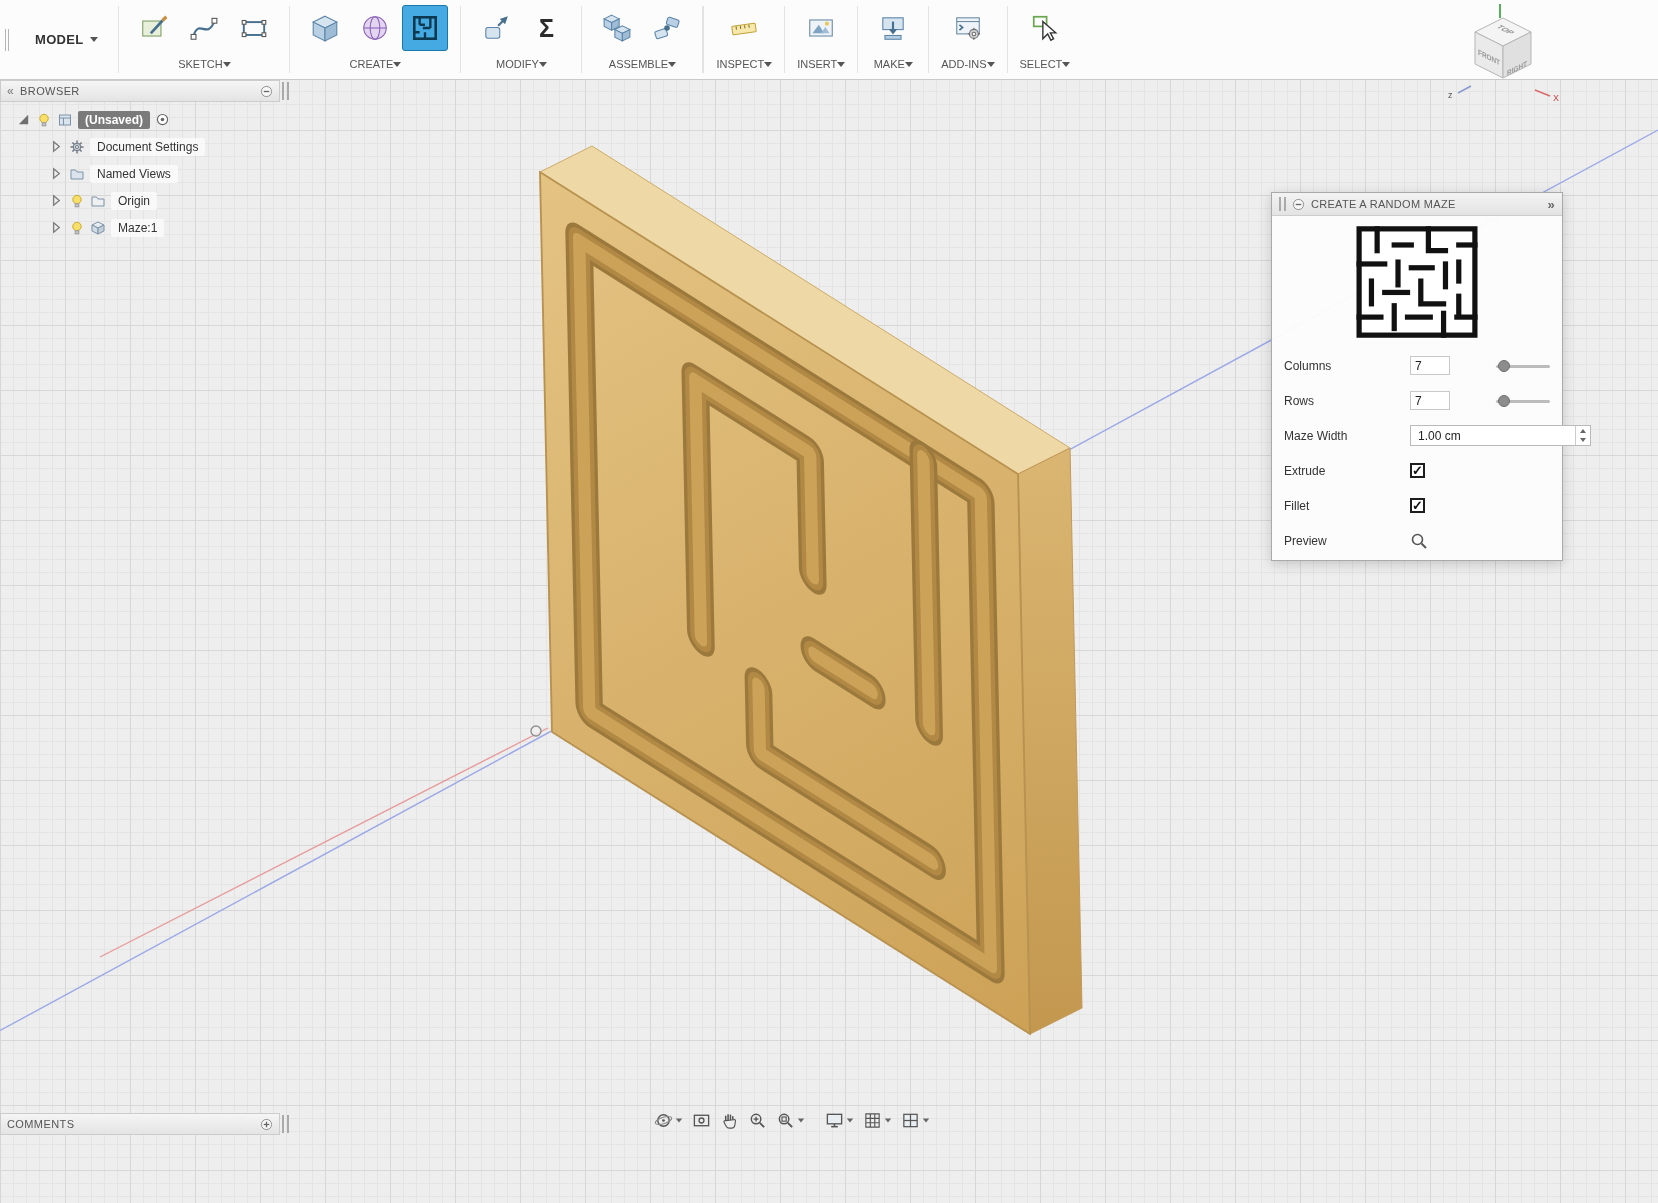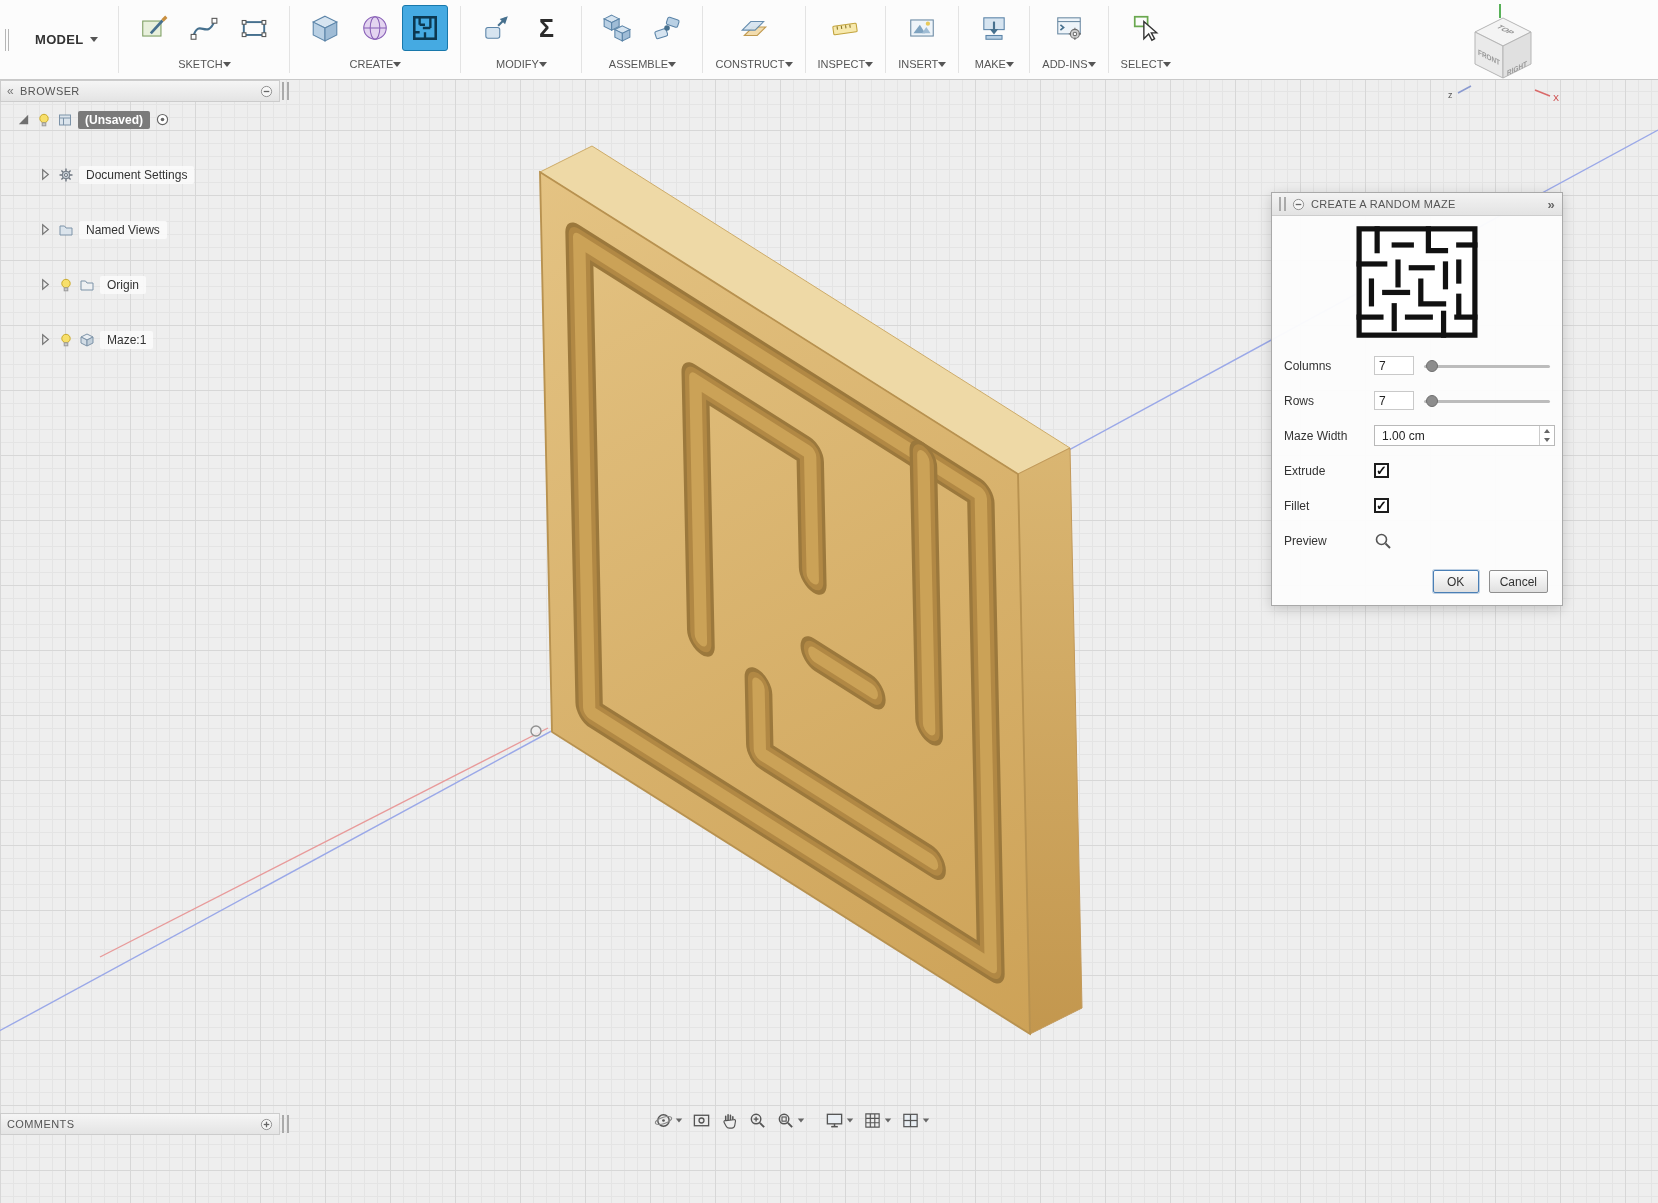--- a/index.html
+++ b/index.html
@@ -40,38 +40,38 @@
     border:1px solid #cccccc; display:flex; align-items:center; gap:6px;
     padding:0 6px; color:#555; font-size:11px; letter-spacing:.4px; z-index:4;
   }
   #browser-header { left:0; top:80px; width:280px; }
   #comments-header { left:0; top:1113px; width:280px; }
   .panel-grip { position:absolute; width:7px; height:18px; border-left:2px solid #aaa; border-right:2px solid #aaa; z-index:4; }
   .chev { color:#777; font-size:12px; line-height:1; }
   .hdr-spacer { margin-left:auto; }
   .tree { position:absolute; left:0; top:106px; width:290px; z-index:4; }
   .trow { display:flex; align-items:center; height:27px; gap:5px; }
-  .indent1 { padding-left:16px; } .indent2 { padding-left:38px;margin-top:28px; }
+  .indent1 { padding-left:16px; } .indent2 { padding-left:49px; }
   .tlabel { font-size:12px; color:#333; background:rgba(250,250,250,.85); padding:2px 7px; border-radius:2px; }
   .tlabel.selected { background:#7a7a7a; color:#fff; font-weight:bold; }
   
   .dialog {
     position:absolute; left:1271px; top:192px; width:292px; z-index:6;
     background:rgba(252,252,252,.97); border:1px solid #a9a9a9;
     box-shadow:0 3px 12px rgba(0,0,0,.18);
   }
   .dialog-header {
     height:23px; display:flex; align-items:center; gap:6px; padding:0 7px;
     background:linear-gradient(#f3f3f3,#e3e3e3); border-bottom:1px solid #cdcdcd;
     font-size:11px; color:#555; letter-spacing:.3px;
   }
   .flyout { margin-left:auto; color:#666; font-size:13px; font-weight:bold; }
   .dialog-body { padding:8px 12px 2px; }
   .maze-preview { display:block; margin:2px auto 10px; }
-  .frow { display:flex; align-items:center; height:35px; font-size:12px; color:#333; }
+  .frow { display:flex; align-items:center; height:35px; font-size:12px; color:#333;gap:36px; }
   .flabel { width:90px; flex:none; }
   .value-box { width:40px; height:19px; border:1px solid #c9c9c9; background:#fff; font-size:12px; padding:0 4px; color:#222; font-family:"Liberation Sans",sans-serif; }
   .slider { position:relative; flex:1; height:14px; margin-left:10px; }
   .slider-track { position:absolute; left:0; right:0; top:6px; height:3px; background:#bcbcbc; border-radius:2px; }
   .slider-knob { position:absolute; left:2px; top:1px; width:12px; height:12px; border-radius:50%; background:#8d8d8d; border:1px solid #6f6f6f; }
   .unit-input { flex:1; height:21px; border:1px solid #b9b9b9; background:#fff; display:flex; align-items:center; padding:0 0 0 5px; }
   .unit-input input { border:none; outline:none; flex:1; font-size:12px; color:#222; font-family:"Liberation Sans",sans-serif; min-width:0; }
   .spinner { width:15px; align-self:stretch; border-left:1px solid #ccc; display:flex; flex-direction:column; }
   .spin-up,.spin-down { flex:1; display:flex; align-items:center; justify-content:center; }
   .spin-up::after { content:""; border-left:3px solid transparent; border-right:3px solid transparent; border-bottom:4px solid #666; }
@@ -241,34 +241,20 @@
         </svg>
       </div>
     </div>
     <div class="tb-label">
       <span>ASSEMBLE</span>
         <span class="caret"></span>
     </div>
   </div>
   <div class="tb-sep"></div>
 
-  <div class="tb-group">
-    <div class="tb-icons">
-      <div class="tbtn">
-        <svg width="30" height="30" viewBox="0 0 28 28">
-          <polygon points="5,21 13,13 25,13 17,21" fill="#f2dcae" stroke="#c09a50"></polygon>
-          <polygon points="3,16 11,8 23,8 15,16" fill="#d6e4f0" stroke="#5b84a8" opacity=".92"></polygon>
-        </svg>
-      </div>
-    </div>
-    <div class="tb-label">
-      <span>CONSTRUCT</span>
-        <span class="caret"></span>
-    </div>
-  </div>
   <div class="tb-sep"></div>
 
   <div class="tb-group">
     <div class="tb-icons">
       <div class="tbtn">
         <svg width="30" height="30" viewBox="0 0 28 28">
           <g transform="rotate(-8 14 15)">
             <rect x="3" y="11" width="22" height="8" rx="1" fill="#f7e9ad" stroke="#c2a33c"></rect>
             <path d="M7 11.5 v3 M11 11.5 v3 M15 11.5 v3 M19 11.5 v3" stroke="#8a7526"></path>
           </g>
@@ -538,24 +524,20 @@
     </div>
 
     <div class="frow">
       <span class="flabel">Preview</span>
       <svg width="18" height="18" viewBox="0 0 18 18">
         <circle cx="7.5" cy="7.5" r="5" fill="none" stroke="#555" stroke-width="1.6"></circle>
         <line x1="11.5" y1="11.5" x2="16" y2="16" stroke="#555" stroke-width="2"></line>
       </svg>
     </div>
   </div>
-  <div class="dialog-buttons">
-    <div class="btn primary">OK</div>
-    <div class="btn">Cancel</div>
-  </div>
 </div>
 
 <div id="comments-header" class="panel-header">
   <span>COMMENTS</span>
   <span class="hdr-spacer"></span>
   <svg width="13" height="13" viewBox="0 0 14 14">
     <circle cx="7" cy="7" r="5.5" fill="#f7f7f7" stroke="#8a8a8a"></circle>
       <line x1="7" y1="4" x2="7" y2="10" stroke="#666" stroke-width="1.4"></line>
       <line x1="4" y1="7" x2="10" y2="7" stroke="#666" stroke-width="1.4"></line>
   </svg>

